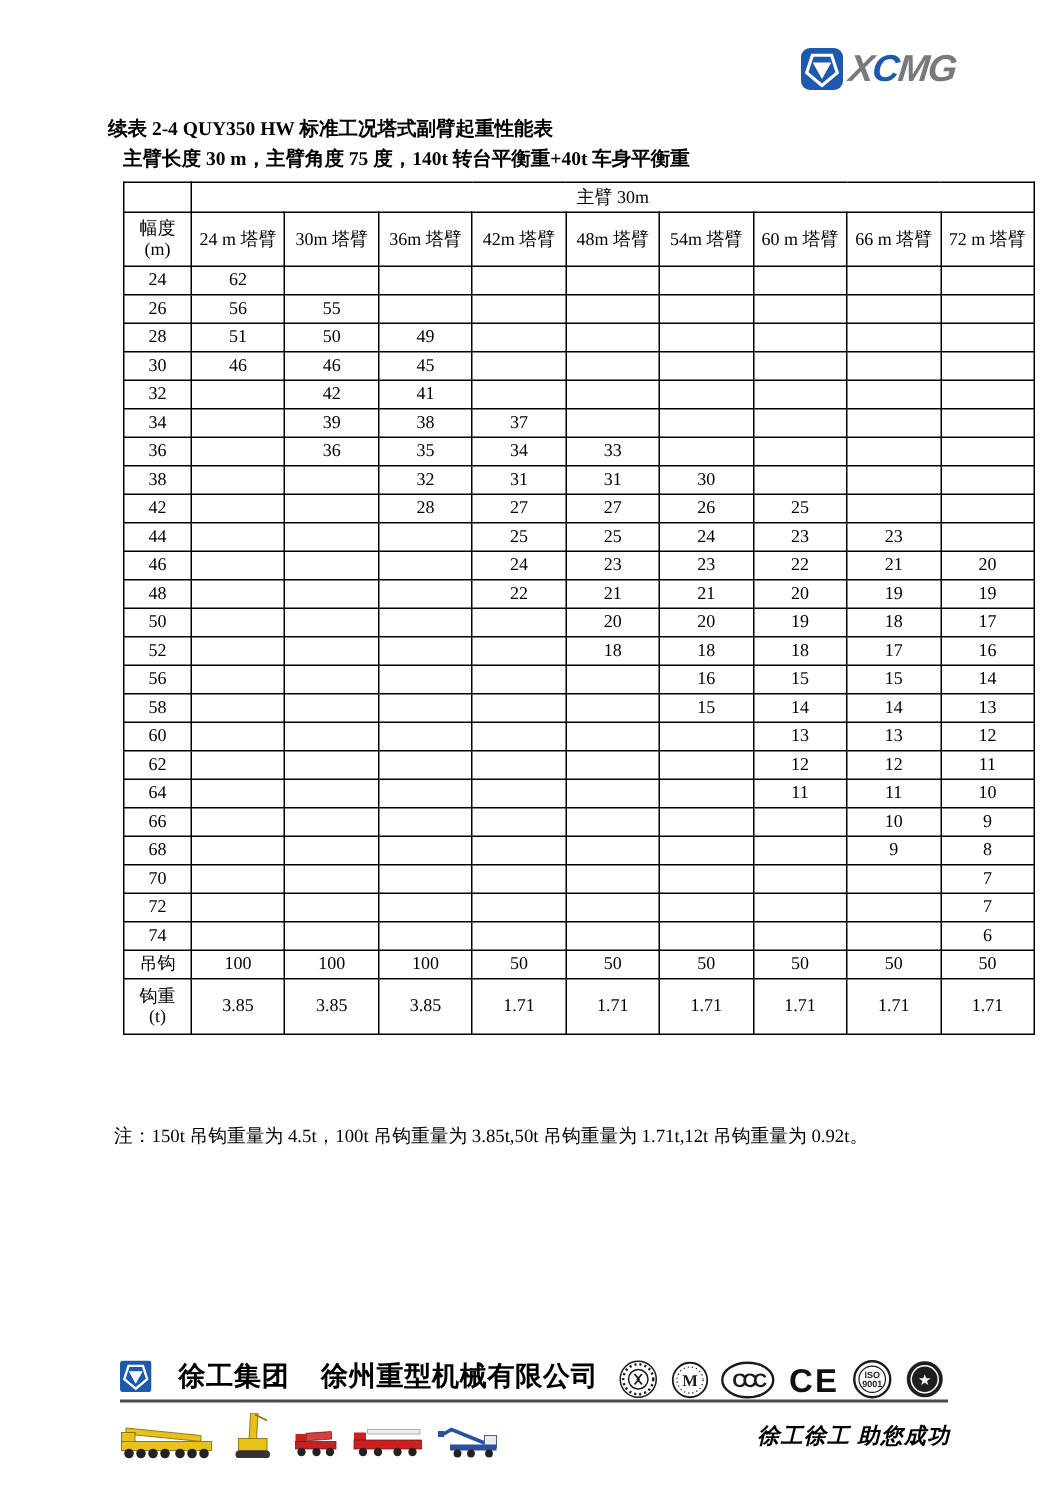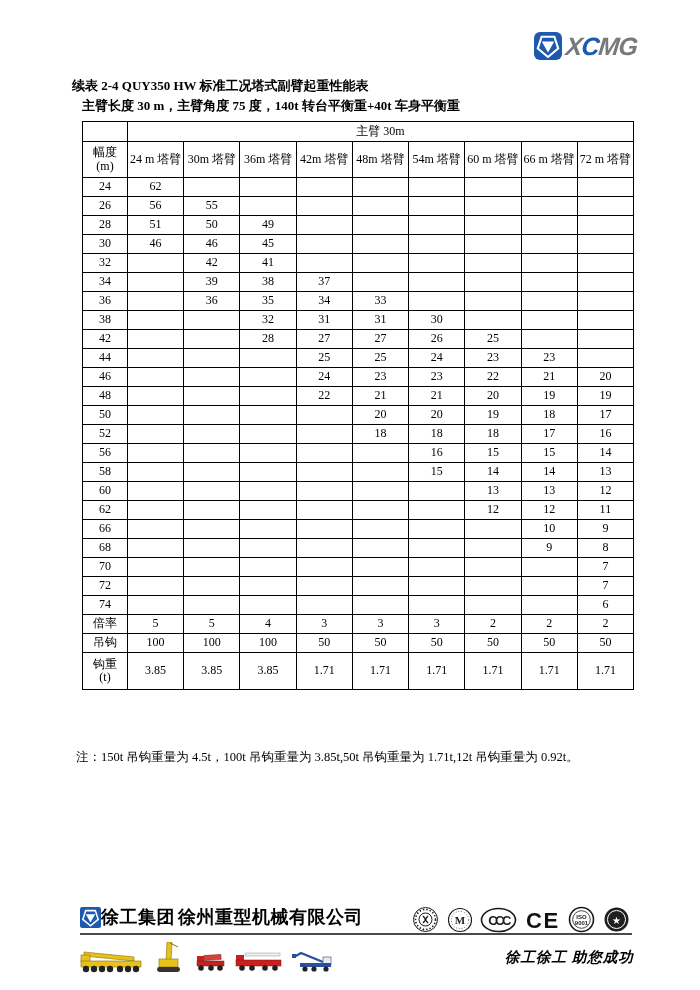--- a/index.html
+++ b/index.html
@@ -14,33 +14,33 @@
   .xcmg-letters { font-family:"Liberation Sans", sans-serif; font-weight:900; font-style:italic;
     font-size:25px; letter-spacing:-1px; transform:skewX(-6deg); line-height:1; }
   .lt-gray { color:#77797d; } .lt-blue { color:#1d59ae; }
 
   
   .doc-title { position:absolute; top:77px; left:72px; font-size:13px; font-weight:700; white-space:nowrap; }
   .doc-subtitle { position:absolute; top:97px; left:82px; font-size:13px; font-weight:700; white-space:nowrap; }
 
   
   .table-wrap { position:absolute; top:121px; left:82px; }
-  .chart-table { border-collapse:collapse; table-layout:fixed; width:552px; font-size:12px; }
+  .chart-table { border-collapse:collapse; table-layout:fixed; width:608px; font-size:12px; }
   .chart-table td { border:1px solid #000; text-align:center; vertical-align:middle;
     padding:0 1px; height:19px; line-height:1.12; font-family:"Liberation Serif", serif; }
   .r-span td { height:20px; }
   .r-head td { height:36px; }
   .r-tall td { height:37px; }
   .pre { white-space:pre-line; }
 
   
   .note { position:absolute; top:749px; left:76px; width:572px; font-size:12.5px; white-space:nowrap; }
 
   
-  .footer-company { position:absolute; top:905px; left:80px; display:flex; align-items:center; gap:0; }
+  .footer-company { position:absolute; top:905px; left:80px; display:flex; align-items:center; gap:18px; }
   .company-logo-text { font-size:18px; font-weight:900; font-family:"Liberation Sans", sans-serif; letter-spacing:0.5px; }
   .company-name { font-size:18px; font-weight:700; font-family:"Liberation Sans", sans-serif; margin-left:3px; letter-spacing:0.5px;text-align:right; }
   .footer-certs { position:absolute; top:906px; left:412px; width:218px; height:27px;
     display:flex; justify-content:space-between; align-items:center; }
   .footer-rule { position:absolute; top:933px; left:80px; width:552px; border-top:2px solid #4a4a4a; }
   .footer-vehicles { position:absolute; top:942px; left:80px; height:32px; display:flex; align-items:flex-end; gap:9px; }
   .footer-slogan { position:absolute; top:948px; left:505px; font-size:14.5px; font-style:italic; font-weight:700; letter-spacing:1px; }
   .icon { display:inline-flex; }
 </style>
 </head>
@@ -304,20 +304,32 @@
             <td></td>
             <td></td>
             <td></td>
             <td></td>
             <td></td>
             <td>12</td>
             <td>12</td>
             <td>11</td>
           </tr>
           <tr>
+            <td class="pre">64</td>
+            <td></td>
+            <td></td>
+            <td></td>
+            <td></td>
+            <td></td>
+            <td></td>
+            <td>11</td>
+            <td>11</td>
+            <td>10</td>
+          </tr>
+          <tr>
             <td class="pre">66</td>
             <td></td>
             <td></td>
             <td></td>
             <td></td>
             <td></td>
             <td></td>
             <td></td>
             <td>10</td>
             <td>9</td>
@@ -362,32 +374,20 @@
             <td class="pre">74</td>
             <td></td>
             <td></td>
             <td></td>
             <td></td>
             <td></td>
             <td></td>
             <td></td>
             <td></td>
             <td>6</td>
-          </tr>
-          <tr>
-            <td class="pre">倍率</td>
-            <td>5</td>
-            <td>5</td>
-            <td>4</td>
-            <td>3</td>
-            <td>3</td>
-            <td>3</td>
-            <td>2</td>
-            <td>2</td>
-            <td>2</td>
           </tr>
           <tr>
             <td class="pre">吊钩</td>
             <td>100</td>
             <td>100</td>
             <td>100</td>
             <td>50</td>
             <td>50</td>
             <td>50</td>
             <td>50</td>

